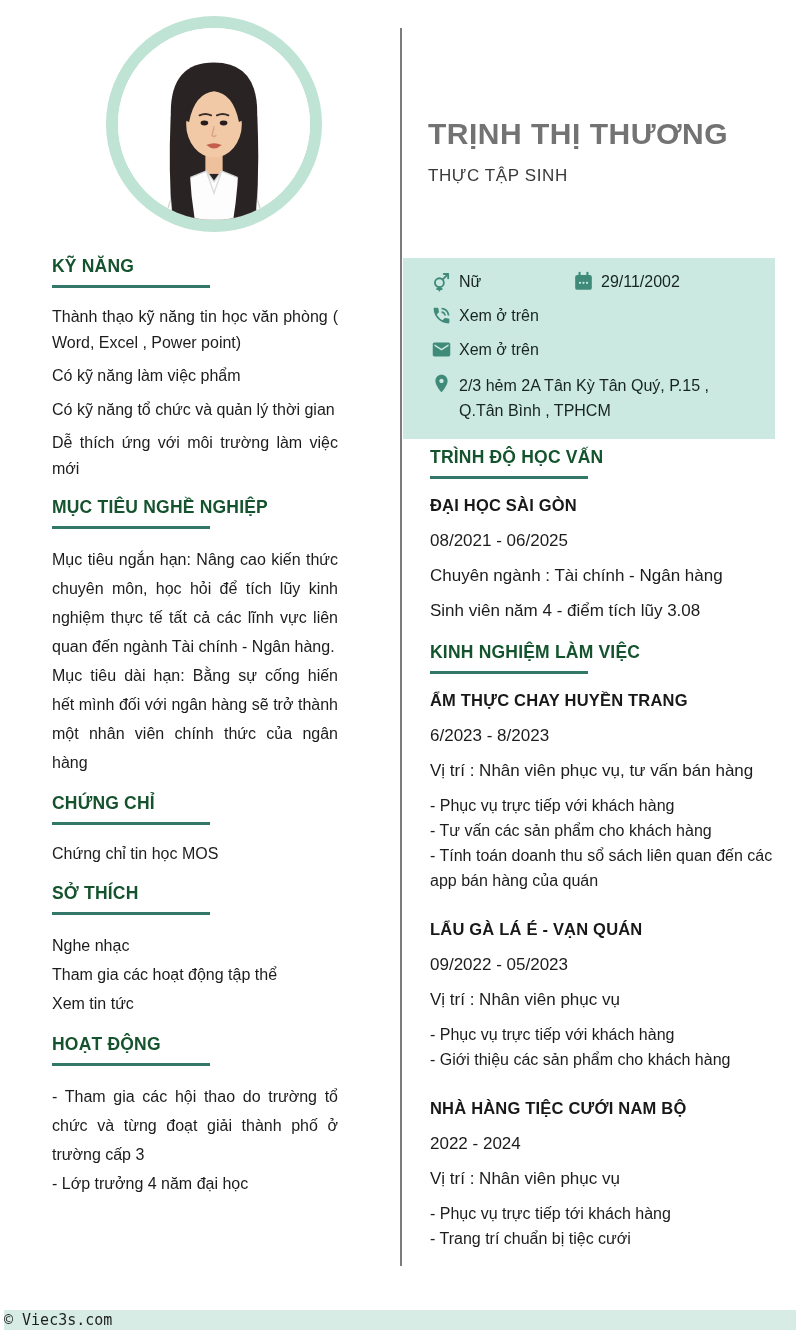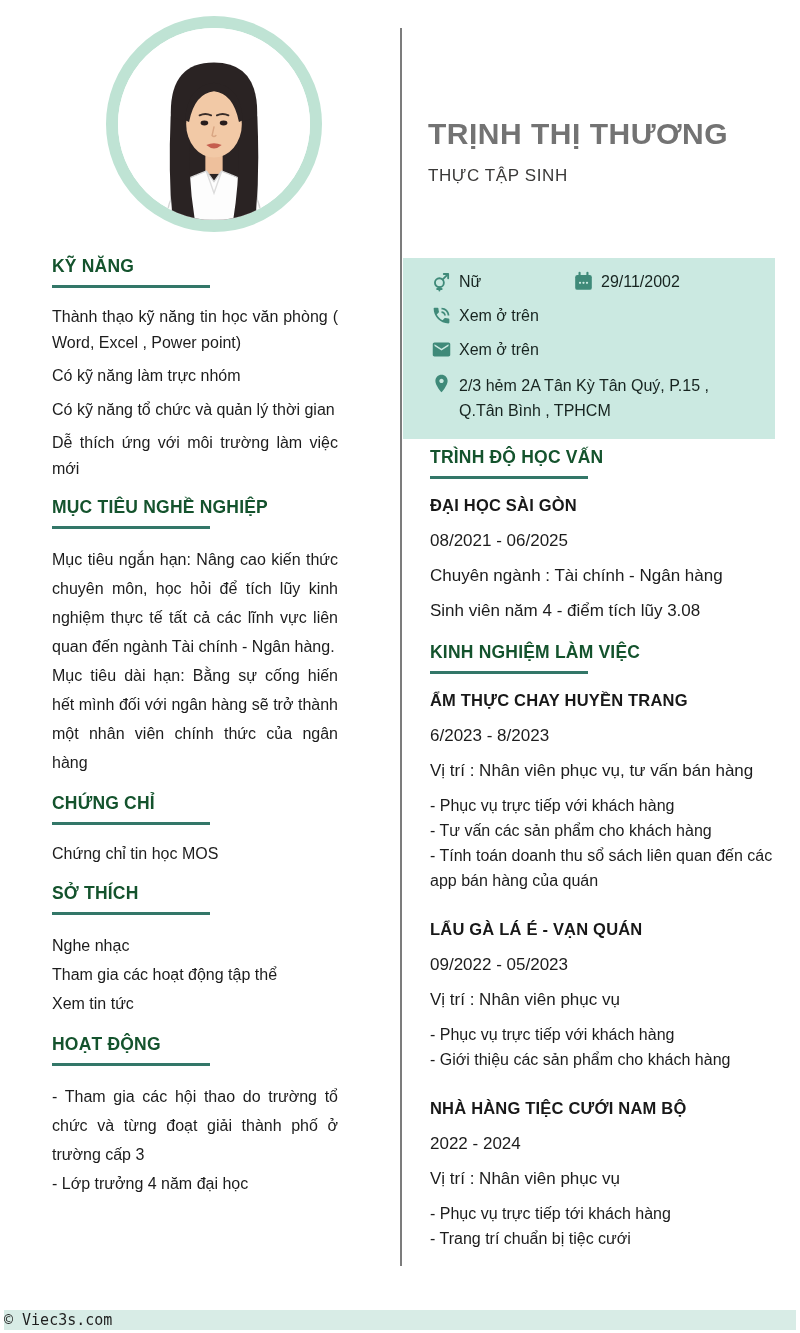--- a/index.html
+++ b/index.html
@@ -151,21 +151,21 @@
     </span>
   </div>
 </div>
 
 <div class="left-col">
 
   <div class="sec-block">
     <h2 class="sec">KỸ NĂNG</h2>
     <div class="rule"></div>
     <p class="para">Thành thạo kỹ năng tin học văn phòng ( Word, Excel , Power point)</p>
-    <p class="para">Có kỹ năng làm trực nhóm</p>
+    <p class="para">Có kỹ năng làm việc phẩm</p>
     <p class="para">Có kỹ năng tổ chức và quản lý thời gian</p>
     <p class="para">Dễ thích ứng với môi trường làm việc mới</p>
   </div>
 
   <div class="sec-block">
     <h2 class="sec">MỤC TIÊU NGHỀ NGHIỆP</h2>
     <div class="rule"></div>
     <div class="tight">
       <p class="para">Mục tiêu ngắn hạn: Nâng cao kiến thức chuyên môn, học hỏi để tích lũy kinh nghiệm thực tế tất cả các lĩnh vực liên quan đến ngành Tài chính - Ngân hàng.</p>
       <p class="para">Mục tiêu dài hạn: Bằng sự cống hiến hết mình đối với ngân hàng sẽ trở thành một nhân viên chính thức của ngân hàng</p>

